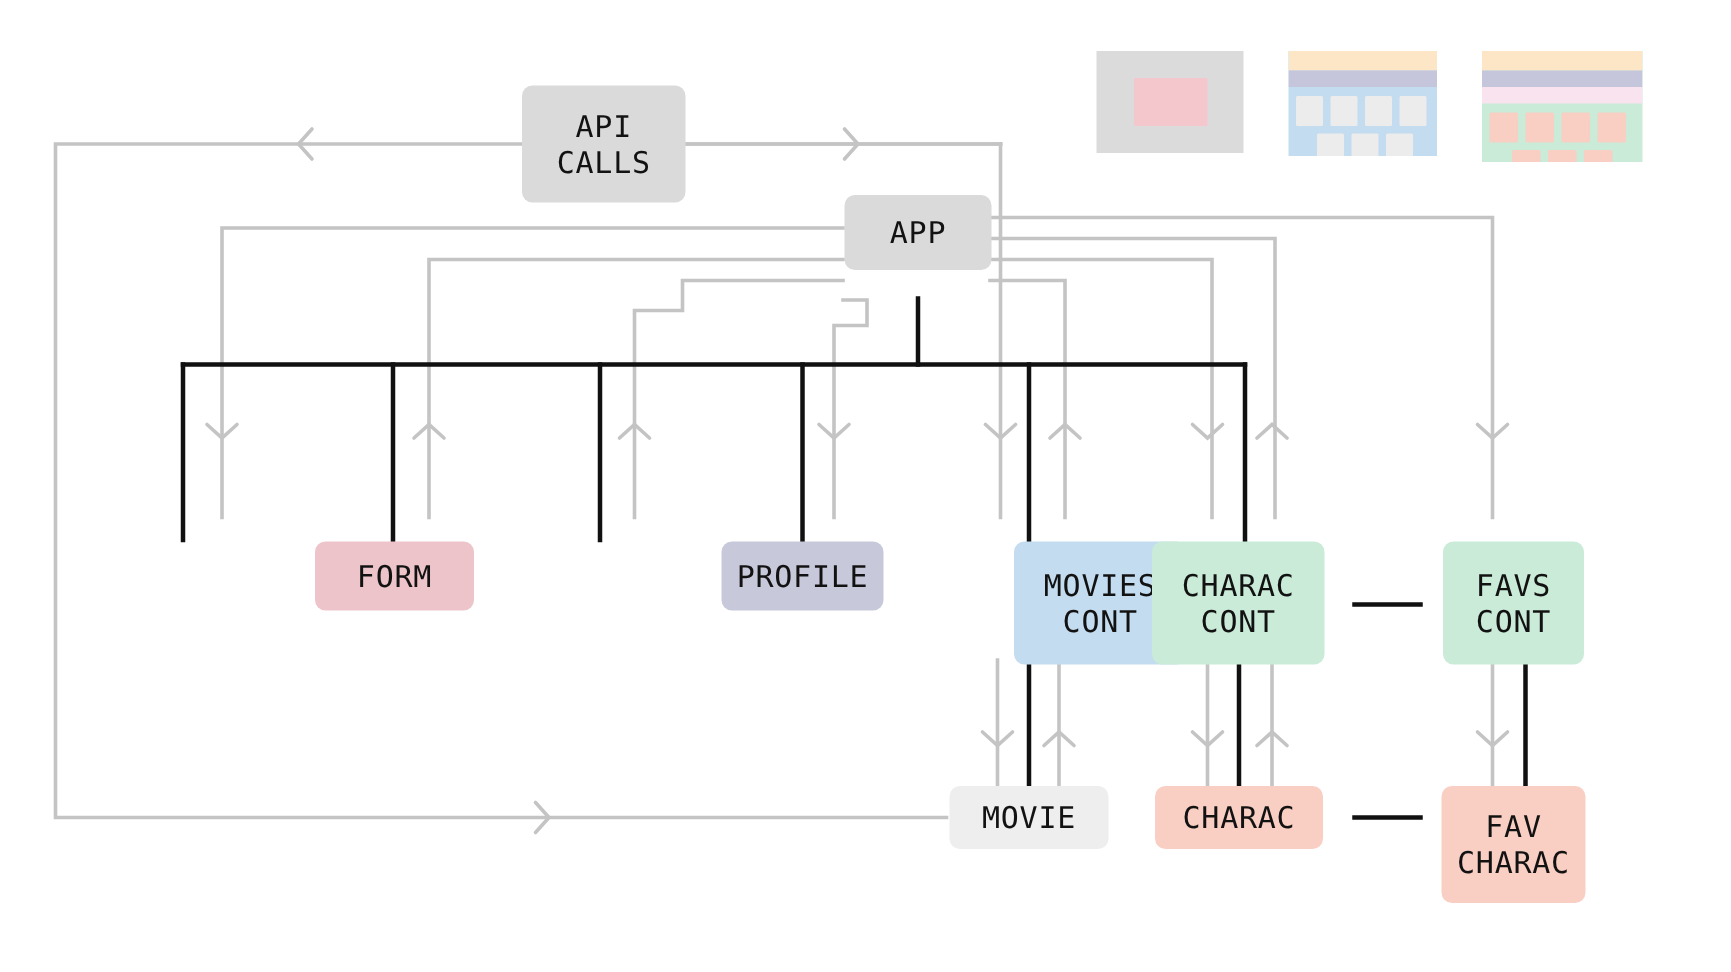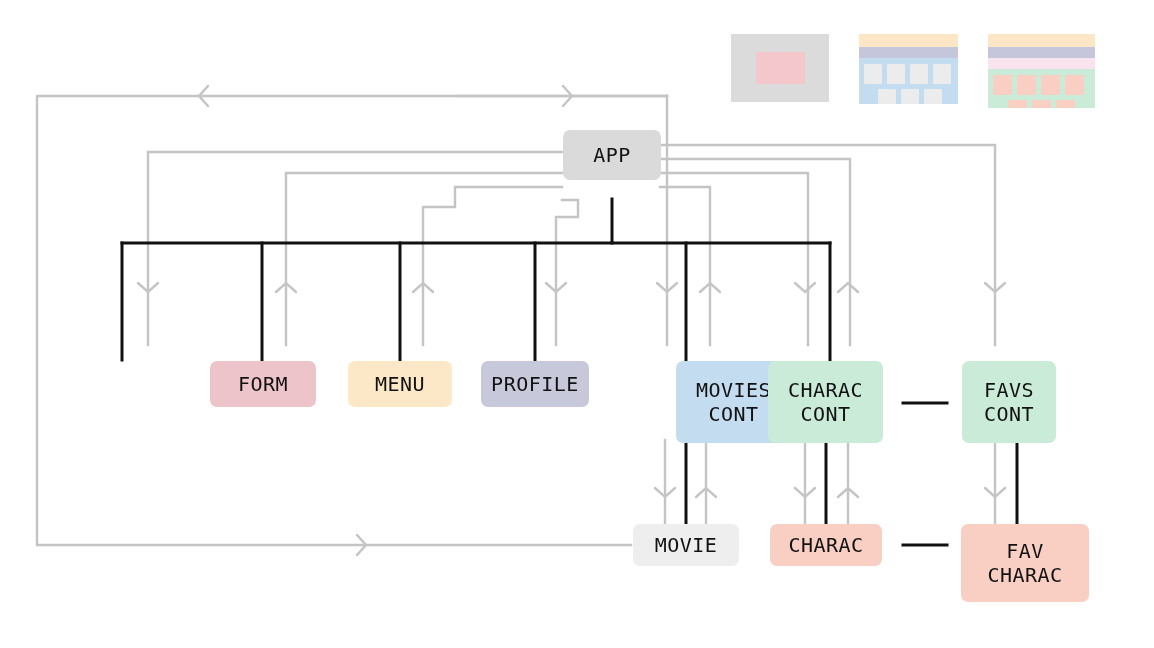--- a/index.html
+++ b/index.html
@@ -104,33 +104,34 @@
 
       <path d="M686,440 L686,525"></path>
       <path d="M826,440 L826,525"></path>
       <path d="M1017,440 L1017,525"></path>
 
       <path d="M903,403 L947,403"></path>
       <path d="M903,545 L947,545"></path>
     </g>
   </svg>
 
+  <div class="node" style="left:348px;top:57px;width:109px;height:78px;background:#dadada;">
+    <span>API
+CALLS</span>
+  </div>
 
   <div class="node" style="left:563px;top:130px;width:98px;height:50px;background:#dadada;">
     <span>APP</span>
   </div>
 
 
   <div class="node" style="left:210px;top:361px;width:106px;height:46px;background:#eec4cb;text-align:center;">
     <span>FORM</span>
   </div>
 
-  <div class="node" style="left:348px;top:361px;width:104px;height:46px;background:#fce7c7;">
-    <span>MENU</span>
-  </div>
 
   <div class="node" style="left:481px;top:361px;width:108px;height:46px;background:#c7c8da;">
     <span>PROFILE</span>
   </div>
 
   <div class="node" style="left:628px;top:361px;width:115px;height:82px;background:#c4dcef;margin-left:48px;">
     <span>MOVIES
 CONT</span>
   </div>
 
@@ -145,21 +146,21 @@
   </div>
 
   <div class="node" style="left:633px;top:524px;width:106px;height:42px;background:#eeeeee;">
     <span>MOVIE</span>
   </div>
 
   <div class="node" style="left:770px;top:524px;width:112px;height:42px;background:#f9cfc3;">
     <span>CHARAC</span>
   </div>
 
-  <div class="node" style="left:961px;top:524px;width:128px;height:78px;background:#f9cfc3;">
+  <div class="node" style="left:961px;top:524px;width:96px;height:78px;background:#f9cfc3;">
     <span>FAV
 CHARAC</span>
   </div>
 
   <div class="thumb" style="left:731px;top:34px;width:98px;height:68px;background:#dbdbdb;">
     <div class="centerbox" style="left:25px;top:18px;width:49px;height:32px;background:#f4c7cd;"></div>
   </div>
 
   <div class="thumb" style="left:859px;top:34px;width:99px;height:70px;background:#c3dcf0;">
     <div class="band" style="height:13px;background:#fce6c6;"></div>

